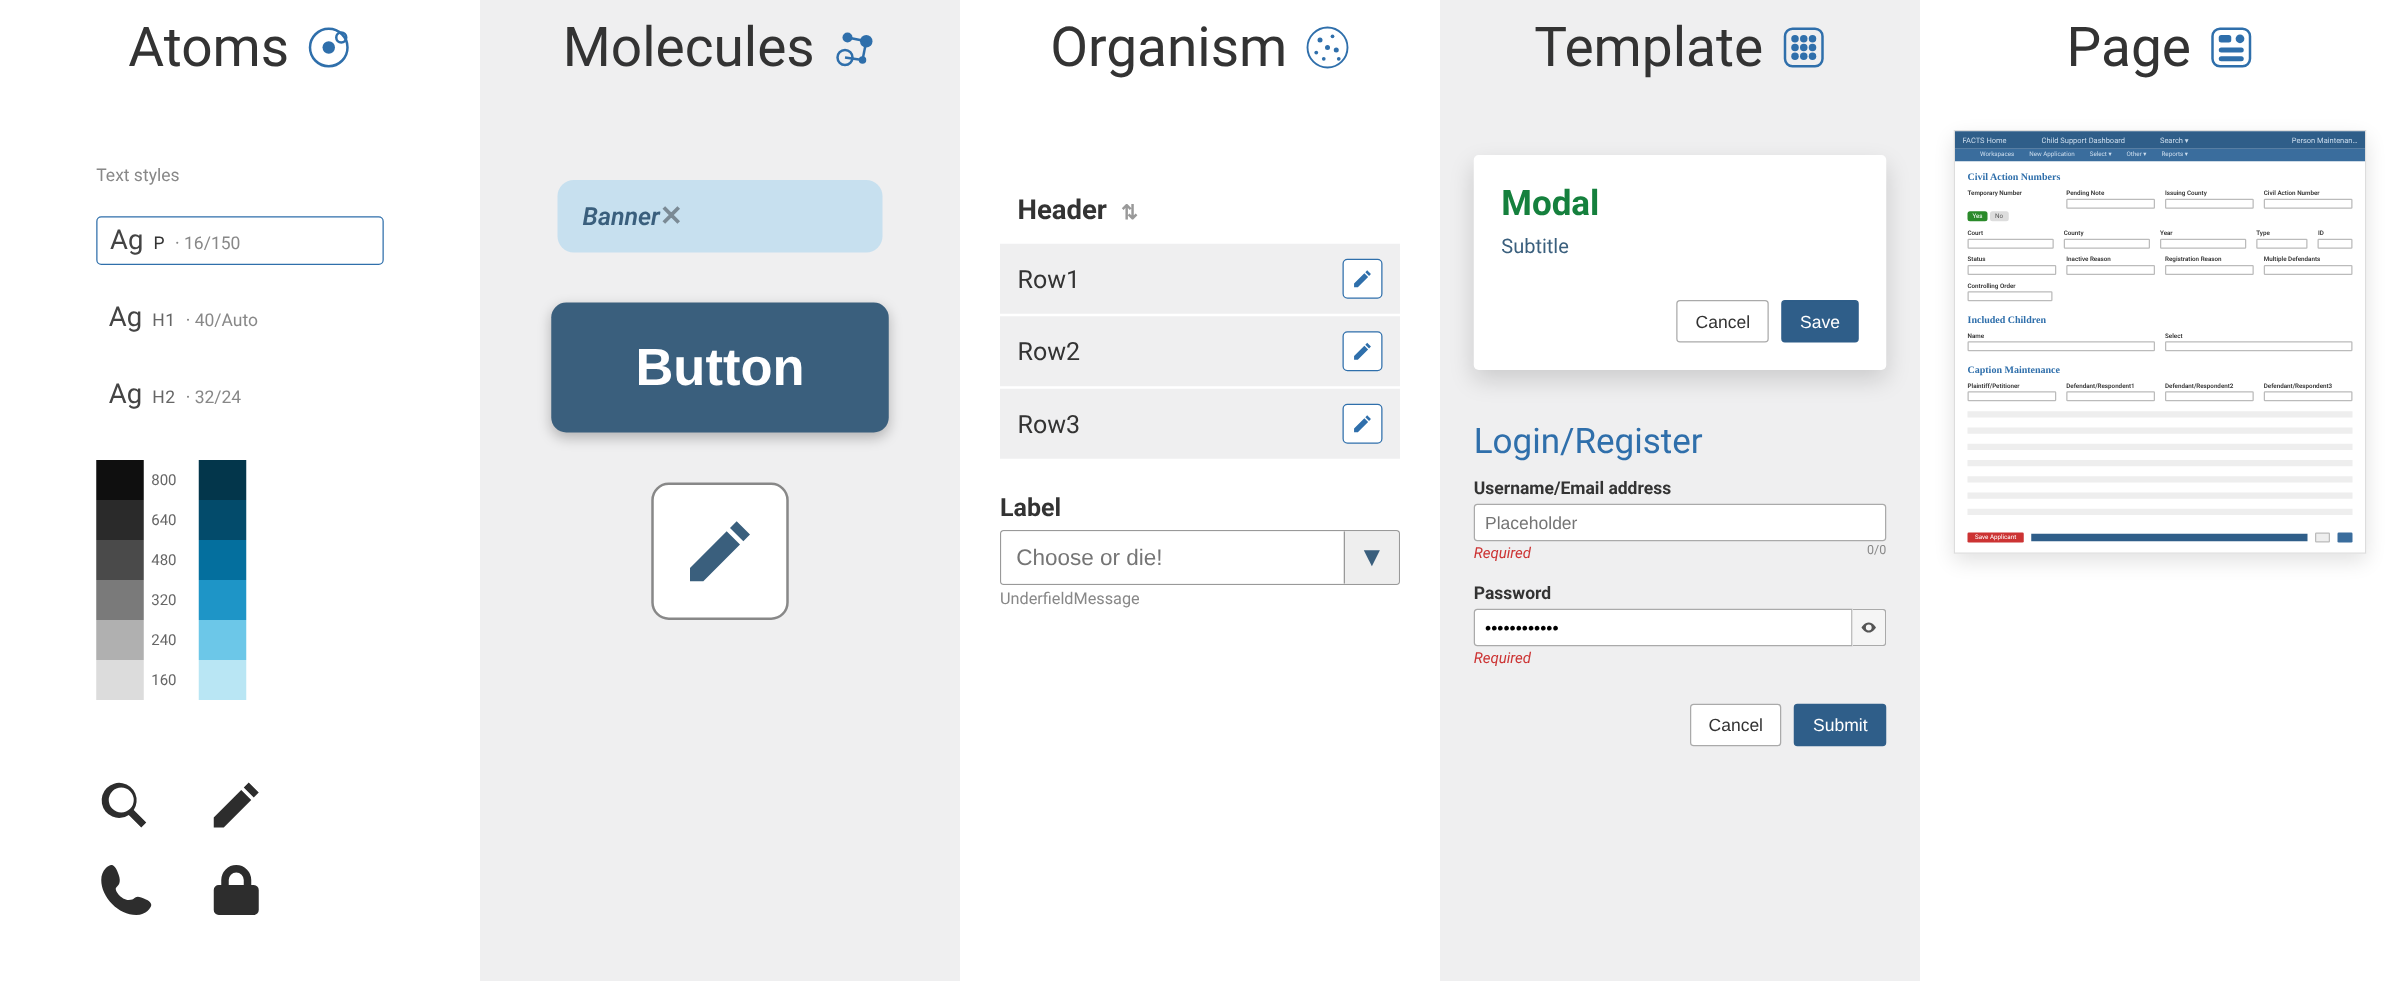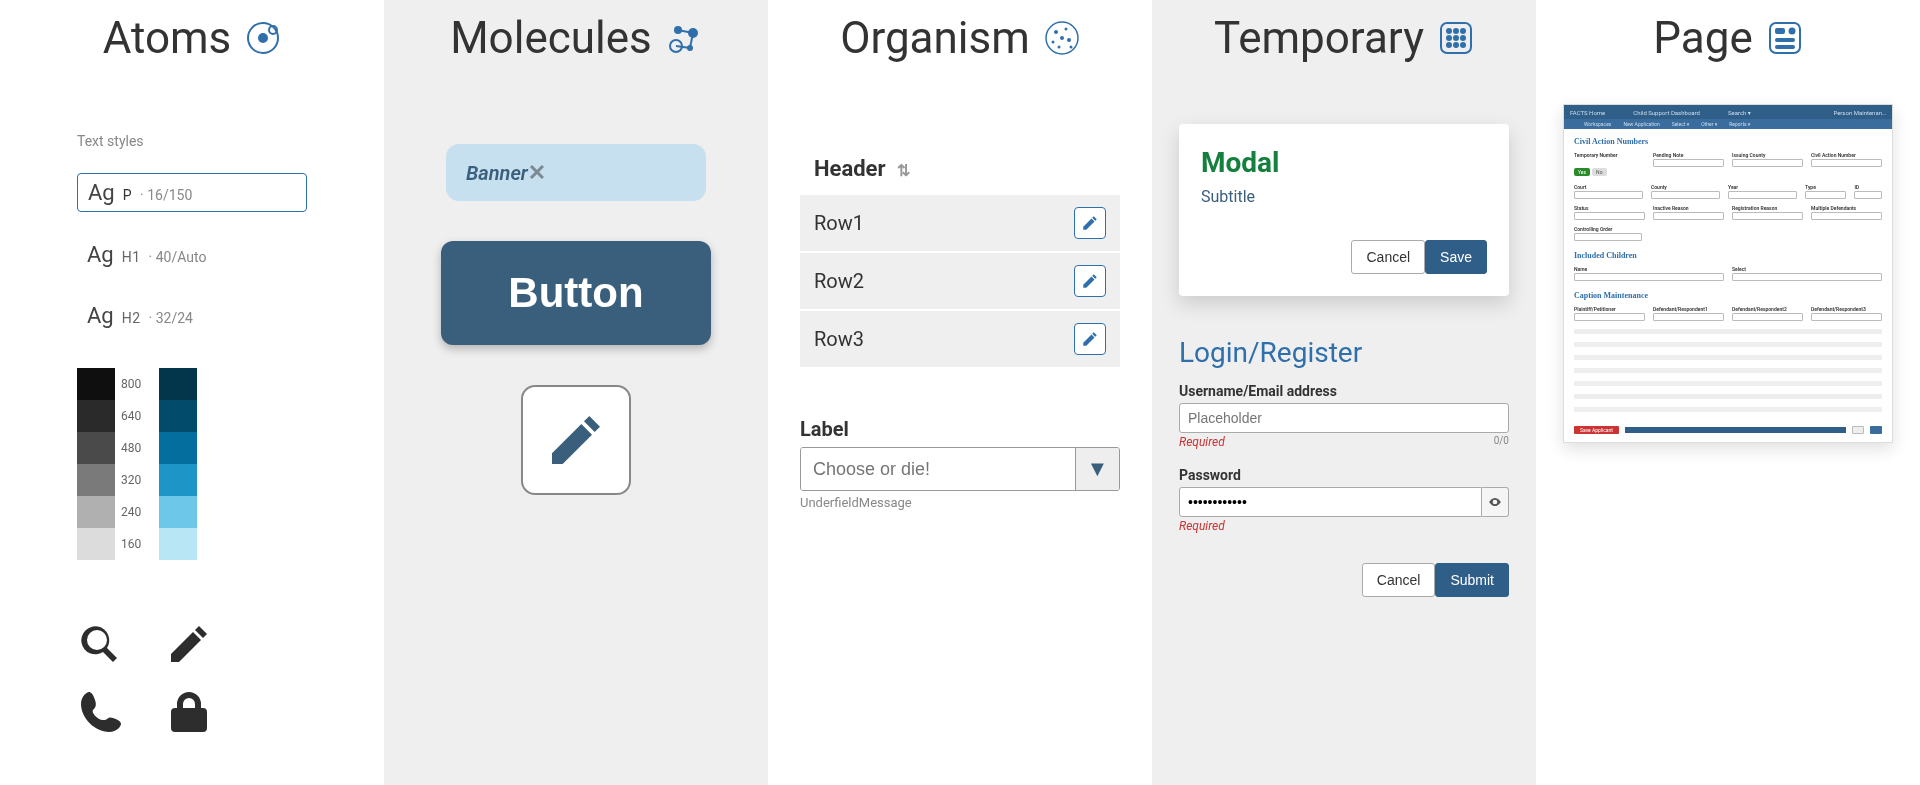--- a/index.html
+++ b/index.html
@@ -112,21 +112,21 @@
     width: 110px; height: 110px;
     background: #fff;
     border: 2px solid #888;
     border-radius: 14px;
     display: flex; align-items: center; justify-content: center;
     cursor: pointer;
   }
   .edit-square svg { width: 64px; height: 64px; fill: #3a5f7d; }
 
   
-  .org-content { width: 320px; display: flex; flex-direction: column; gap: 48px; margin-top: 40px; }
+  .org-content { width: 320px; display: flex; flex-direction: column; gap: 25px; margin-top: 40px; }
   .data-table { width: 100%; border-collapse: collapse; }
   .data-table th, .data-table td { padding: 12px 14px; text-align: left; font-size: 20px; border-bottom: 2px solid #fff; }
   .data-table th {
     background: #fff;
     font-weight: 700;
     font-size: 22px;
   }
   .data-table td { background: #efeff0; }
   .data-table td.actcol { width: 44px; text-align: right; }
   .row-edit-btn {
@@ -170,21 +170,21 @@
   
   .tmpl-content { width: 330px; display: flex; flex-direction: column; gap: 40px; margin-top: 20px; }
   .modal-card {
     background: #fff;
     border-radius: 4px;
     box-shadow: 0 8px 20px rgba(0,0,0,0.15);
     padding: 22px;
   }
   .modal-title { font-size: 28px; color: #15803d; font-weight: 700; margin-bottom: 8px; }
   .modal-sub { font-size: 16px; color: #3a5f7d; margin-bottom: 34px; }
-  .modal-btns { display: flex; justify-content: flex-end; }
+  .modal-btns { display: flex; justify-content: flex-end; gap: 10px; }
   .btn { padding: 8px 14px; font-size: 14px; border-radius: 3px; cursor: pointer; }
   .btn-secondary { background: #fff; border: 1px solid #aaa; color: #333; }
   .btn-primary { background: #2f5e89; border: 1px solid #2f5e89; color: #fff; }
 
   .login-title { font-size: 28px; color: #2f6fab; font-weight: 400; margin-bottom: 14px; }
   .form-label { font-size: 14px; font-weight: 700; margin-bottom: 4px; display: block; }
   .text-input {
     width: 100%;
     border: 1px solid #aaa;
     border-radius: 3px;
@@ -393,21 +393,21 @@
           <input type="text" placeholder="Choose or die!" style="">
           <div class="combo-btn">▼</div>
         </div>
         <div class="field-msg">UnderfieldMessage</div>
       </div>
     </div>
   </div>
 
   <div class="column col-tmpl">
     <div class="col-header">
-      <span class="col-title">Temporary</span>
+      <span class="col-title">Template</span>
       <svg class="col-icon" viewBox="0 0 36 36">
         <rect x="3" y="3" width="30" height="30" rx="6" fill="none" stroke="#2f6fab" stroke-width="2"></rect>
         <circle cx="11" cy="11" r="3" fill="#2f6fab"></circle>
           <circle cx="18" cy="11" r="3" fill="#2f6fab"></circle>
           <circle cx="25" cy="11" r="3" fill="#2f6fab"></circle>
         <circle cx="11" cy="18" r="3" fill="#2f6fab"></circle>
           <circle cx="18" cy="18" r="3" fill="#2f6fab"></circle>
           <circle cx="25" cy="18" r="3" fill="#2f6fab"></circle>
         <circle cx="11" cy="25" r="3" fill="#2f6fab"></circle>
           <circle cx="18" cy="25" r="3" fill="#2f6fab"></circle>

